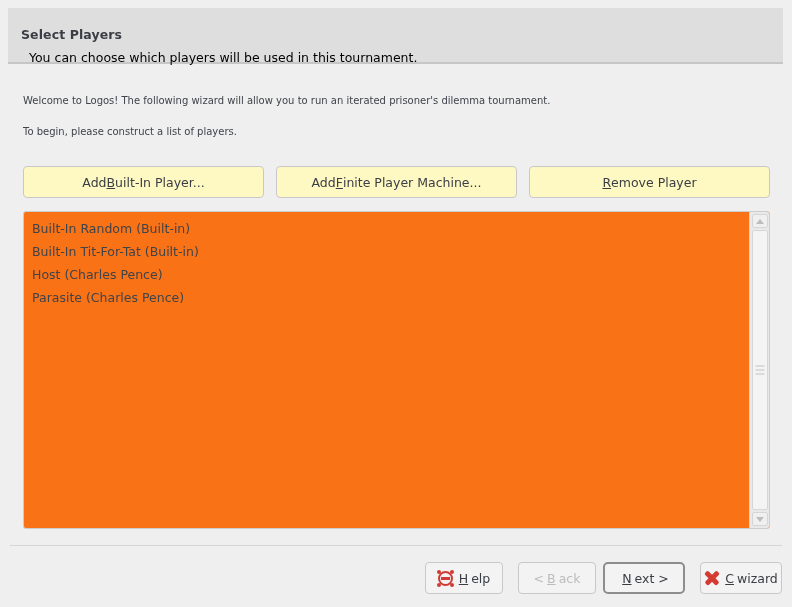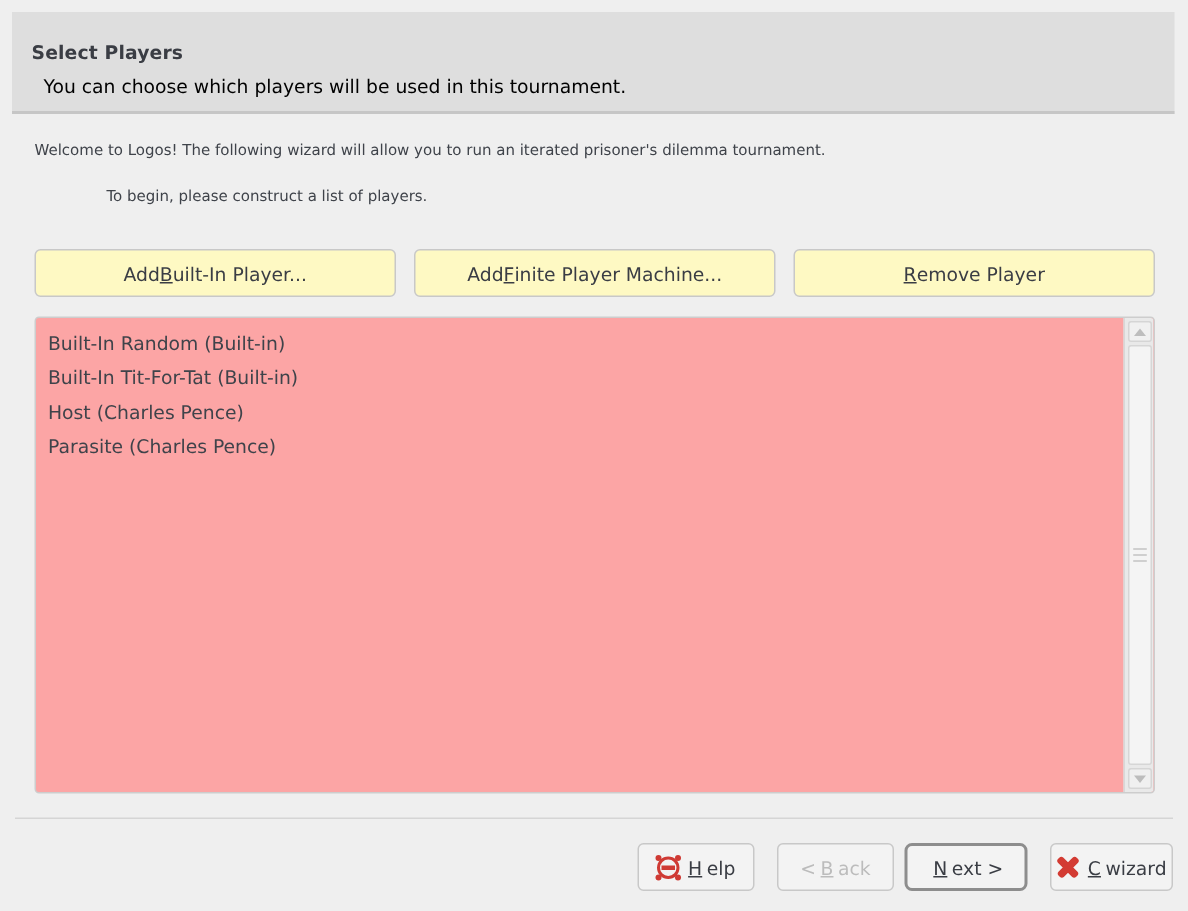--- a/index.html
+++ b/index.html
@@ -21,21 +21,21 @@
     width: 792px;
     height: 607px;
   }
 
   
   .banner {
     position: absolute;
     left: 8px;
     top: 8px;
     width: 775px;
-    height: 68px;
+    height: 56px;
     background: #dedede;
     border-bottom: 2px solid #c6c6c6;
     box-sizing: border-box;
     padding-left: 36px;
   }
   .banner-title {
     position: absolute;
     left: 13px;
     top: 19px;
     font-size: 12.5px;
@@ -53,21 +53,21 @@
 
   
   .para {
     position: absolute;
     left: 23px;
     font-size: 10px;
     color: #3f434a;
     white-space: nowrap;
   }
   .para-1 { top: 95px; }
-  .para-2 { top: 126px; margin-left: 48px; }
+  .para-2 { top: 126px; }
 
   
   .btn-row {
     position: absolute;
     left: 23px;
     top: 166px;
     width: 747px;
     height: 32px;
   }
   .tool-btn {
@@ -93,21 +93,21 @@
   .mn { text-decoration: underline; }
 
   
   .list-box {
     position: absolute;
     left: 23px;
     top: 211px;
     width: 747px;
     height: 318px;
     box-sizing: border-box;
-    background: #fca5a5;
+    background: #f97316;
     border: 1px solid #cdcdcd;
     border-radius: 3px;
     overflow: hidden;
   }
   .list-items {
     position: absolute;
     left: 0;
     top: 5px;
     right: 22px;
   }

